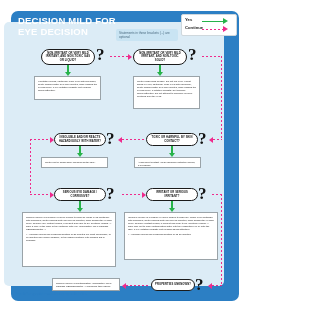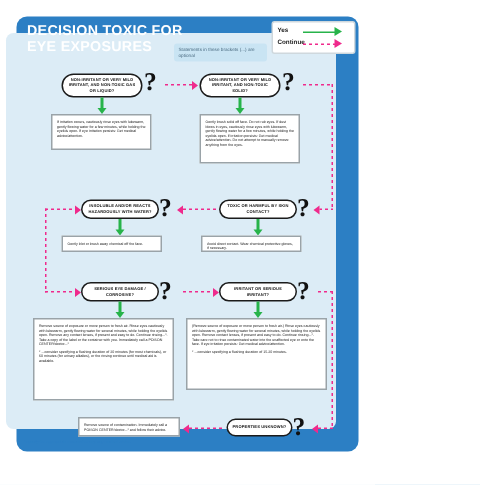--- a/index.html
+++ b/index.html
@@ -66,22 +66,22 @@
 </style>
 </head>
 <body>
 
 <div id="page">
 
   <div class="frame"></div>
   <div class="frame-inner"></div>
 
   <div class="title">
-    <span>DECISION TOXIC FOR</span>
-    <span class="l2">EYE EXPOSURES</span>
+    <span>DECISION MILD FOR</span>
+    <span class="l2">EYE DECISION</span>
   </div>
 
   <div class="note">Statements in these brackets (...) are optional</div>
 
   <div class="legend">
     <div class="legend-row r1">
       <span class="legend-lbl">Yes</span>
       <span class="legend-line solid"></span>
       <span class="legend-head g"></span>
     </div>

